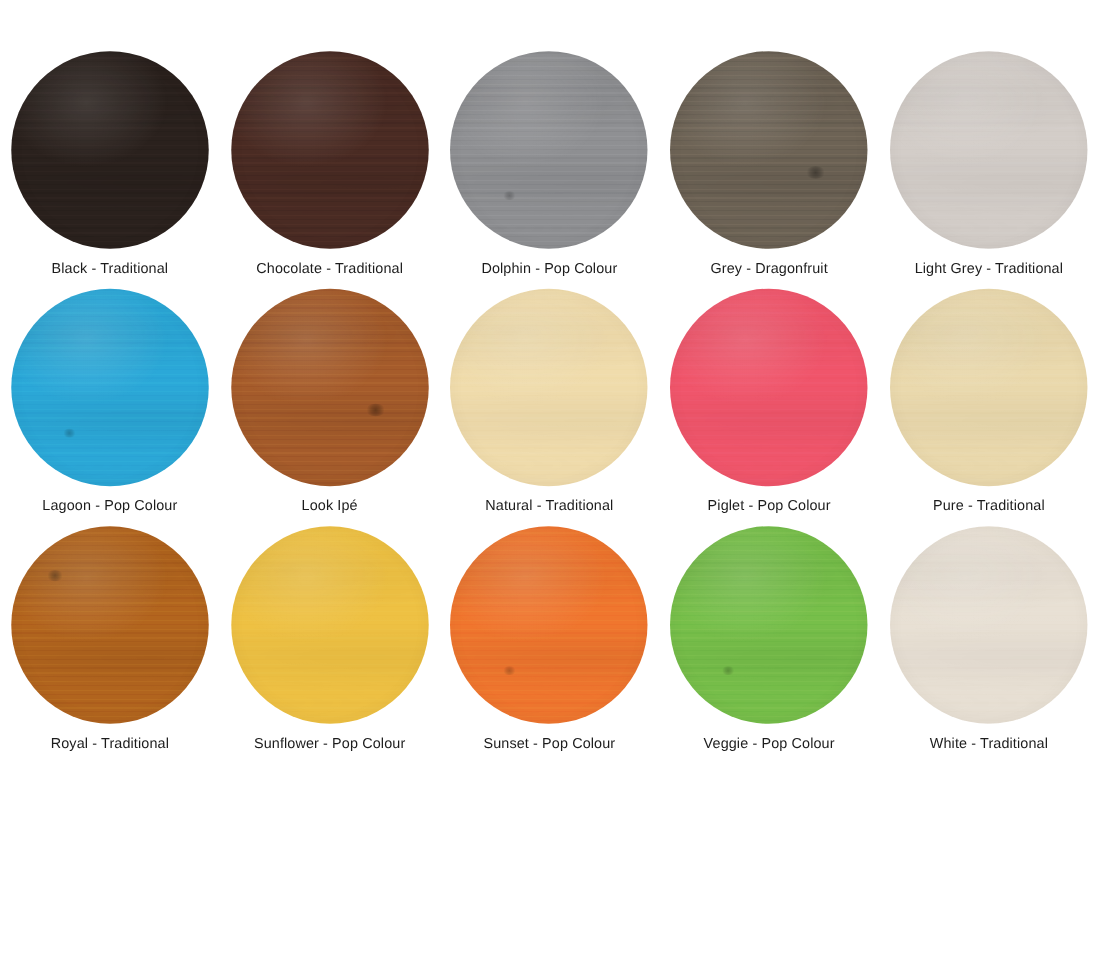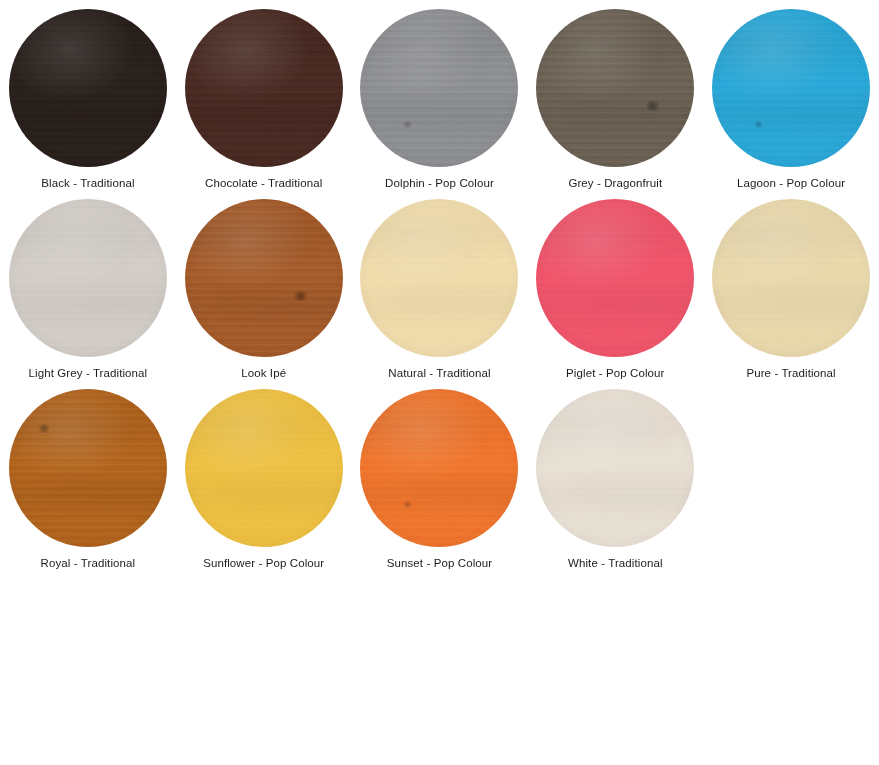--- a/index.html
+++ b/index.html
@@ -15,20 +15,21 @@
     font-family: "Liberation Sans", "DejaVu Sans", sans-serif;
     -webkit-font-smoothing: antialiased;
   }
 
   #swatch-grid {
     display: grid;
     grid-template-columns: repeat(5, 175.8px);
     grid-auto-rows: 190px;
     width: 879px;
     box-sizing: border-box;
+    margin-top: 32px;
   }
 
   .swatch-cell {
     display: flex;
     flex-direction: column;
     align-items: center;
     justify-content: flex-start;
     position: relative;
   }
 
@@ -139,35 +140,35 @@
     <div class="swatch-cell">
       <div class="swatch-disc" title="Grey - Traditional" style="background-color: rgb(109, 99, 85);">
         <div class="grain-bands" style="opacity: 0.68;"></div>
         <div class="grain-lines" style="opacity: 0.85;"></div>
         <div class="grain-knot" style="top: 58%; left: 68%; width: 17px; height: 10px; opacity: 0.9;"></div>
         <div class="disc-sheen"></div>
       </div>
       <div class="swatch-label">Grey - Dragonfruit</div>
     </div>
     <div class="swatch-cell">
+      <div class="swatch-disc" title="Light Grey - Traditional" style="background-color: rgb(211, 205, 200);">
+        <div class="grain-bands" style="opacity: 0.32;"></div>
+        <div class="grain-lines" style="opacity: 0.4;"></div>
+        <div class="disc-sheen"></div>
+      </div>
+      <div class="swatch-label">Light Grey - Traditional</div>
+    </div>
+    <div class="swatch-cell">
       <div class="swatch-disc" title="Lagoon - Pop Colour" style="background-color: rgb(43, 168, 216);">
         <div class="grain-bands" style="opacity: 0.496;"></div>
         <div class="grain-lines" style="opacity: 0.62;"></div>
         <div class="grain-knot" style="top: 71%; left: 26%; width: 11px; height: 7px; opacity: 0.55;"></div>
         <div class="disc-sheen"></div>
       </div>
       <div class="swatch-label">Lagoon - Pop Colour</div>
-    </div>
-    <div class="swatch-cell">
-      <div class="swatch-disc" title="Light Grey - Traditional" style="background-color: rgb(211, 205, 200);">
-        <div class="grain-bands" style="opacity: 0.32;"></div>
-        <div class="grain-lines" style="opacity: 0.4;"></div>
-        <div class="disc-sheen"></div>
-      </div>
-      <div class="swatch-label">Light Grey - Traditional</div>
     </div>
     <div class="swatch-cell">
       <div class="swatch-disc" title="Look Ipé" style="background-color: rgb(166, 92, 43);">
         <div class="grain-bands" style="opacity: 0.68;"></div>
         <div class="grain-lines" style="opacity: 0.85;"></div>
         <div class="grain-knot" style="top: 58%; left: 68%; width: 17px; height: 10px; opacity: 0.9;"></div>
         <div class="disc-sheen"></div>
       </div>
       <div class="swatch-label">Look Ipé</div>
     </div>
@@ -215,20 +216,29 @@
     <div class="swatch-cell">
       <div class="swatch-disc" title="Sunset - Pop Colour" style="background-color: rgb(240, 118, 46);">
         <div class="grain-bands" style="opacity: 0.496;"></div>
         <div class="grain-lines" style="opacity: 0.62;"></div>
         <div class="grain-knot" style="top: 71%; left: 26%; width: 11px; height: 7px; opacity: 0.55;"></div>
         <div class="disc-sheen"></div>
       </div>
       <div class="swatch-label">Sunset - Pop Colour</div>
     </div>
     <div class="swatch-cell">
+      <div class="swatch-disc" title="Veggie - Pop Colour" style="background-color: rgb(119, 191, 74);">
+        <div class="grain-bands" style="opacity: 0.496;"></div>
+        <div class="grain-lines" style="opacity: 0.62;"></div>
+        <div class="grain-knot" style="top: 71%; left: 26%; width: 11px; height: 7px; opacity: 0.55;"></div>
+        <div class="disc-sheen"></div>
+      </div>
+      <div class="swatch-label">Veggie - Pop Colour</div>
+    </div>
+    <div class="swatch-cell">
       <div class="swatch-disc" title="White - Traditional" style="background-color: rgb(232, 224, 212);">
         <div class="grain-bands" style="opacity: 0.32;"></div>
         <div class="grain-lines" style="opacity: 0.4;"></div>
         <div class="disc-sheen"></div>
       </div>
       <div class="swatch-label">White - Traditional</div>
     </div>
   </div>
 
 </body></html>

